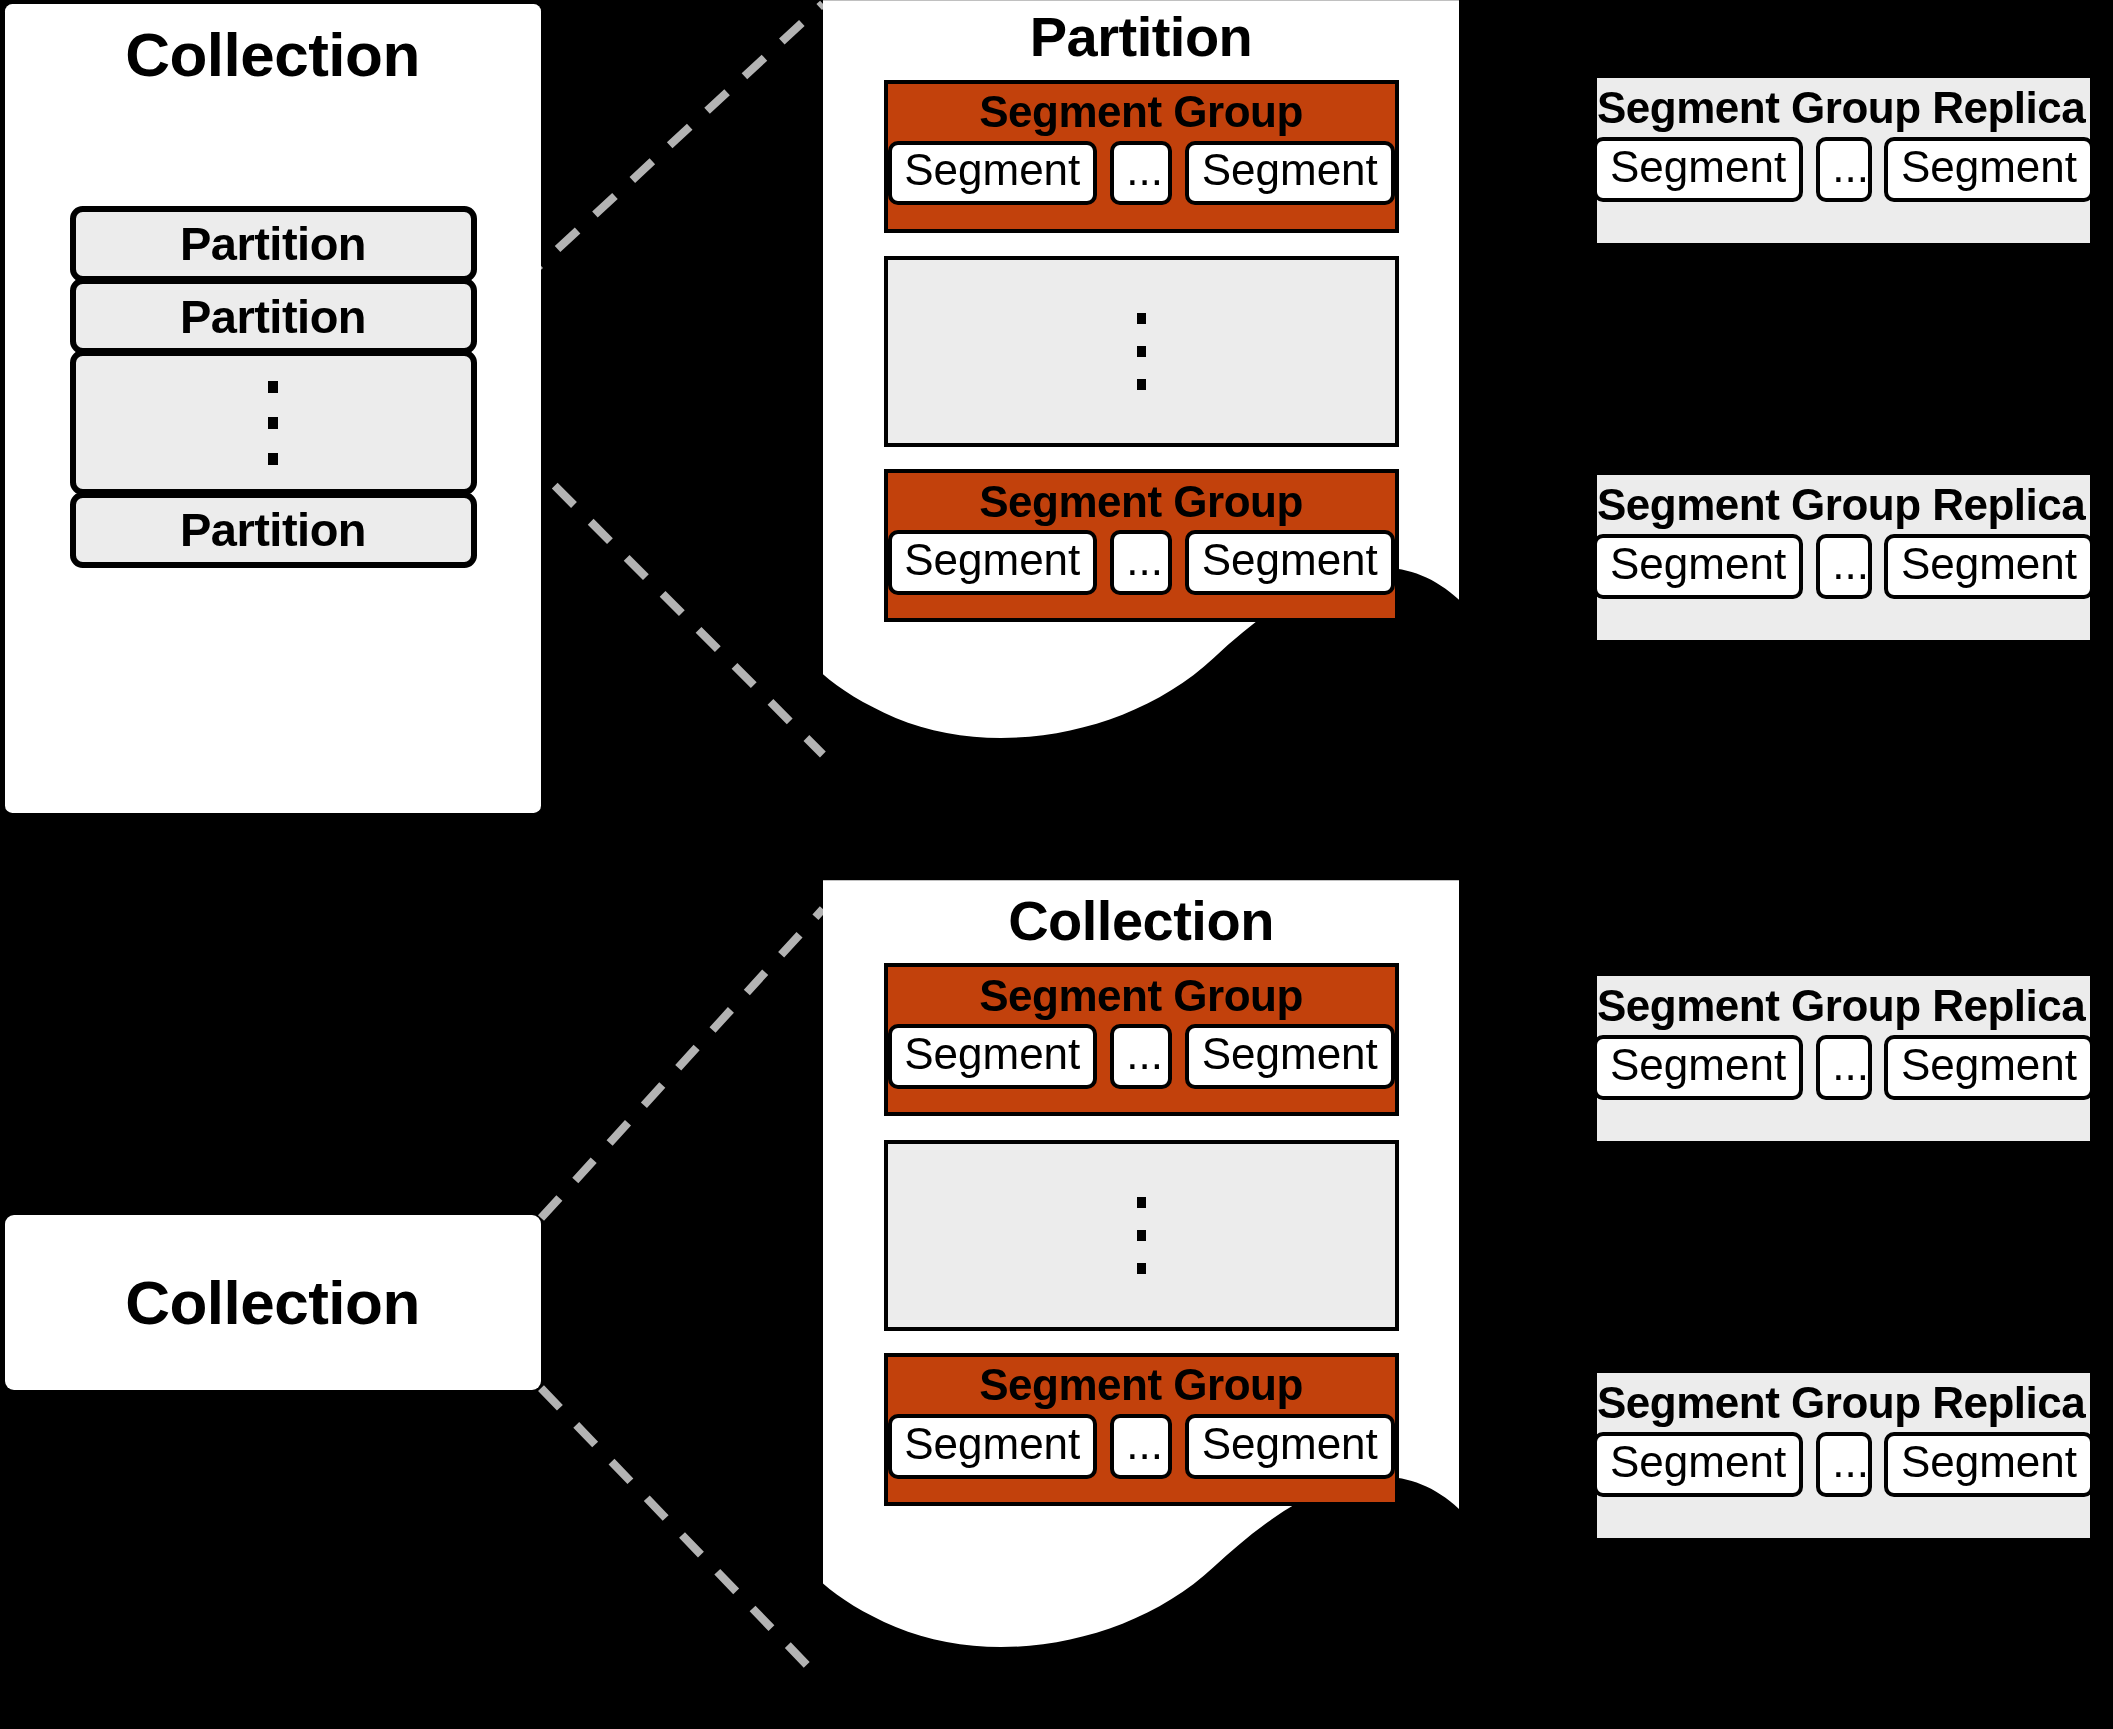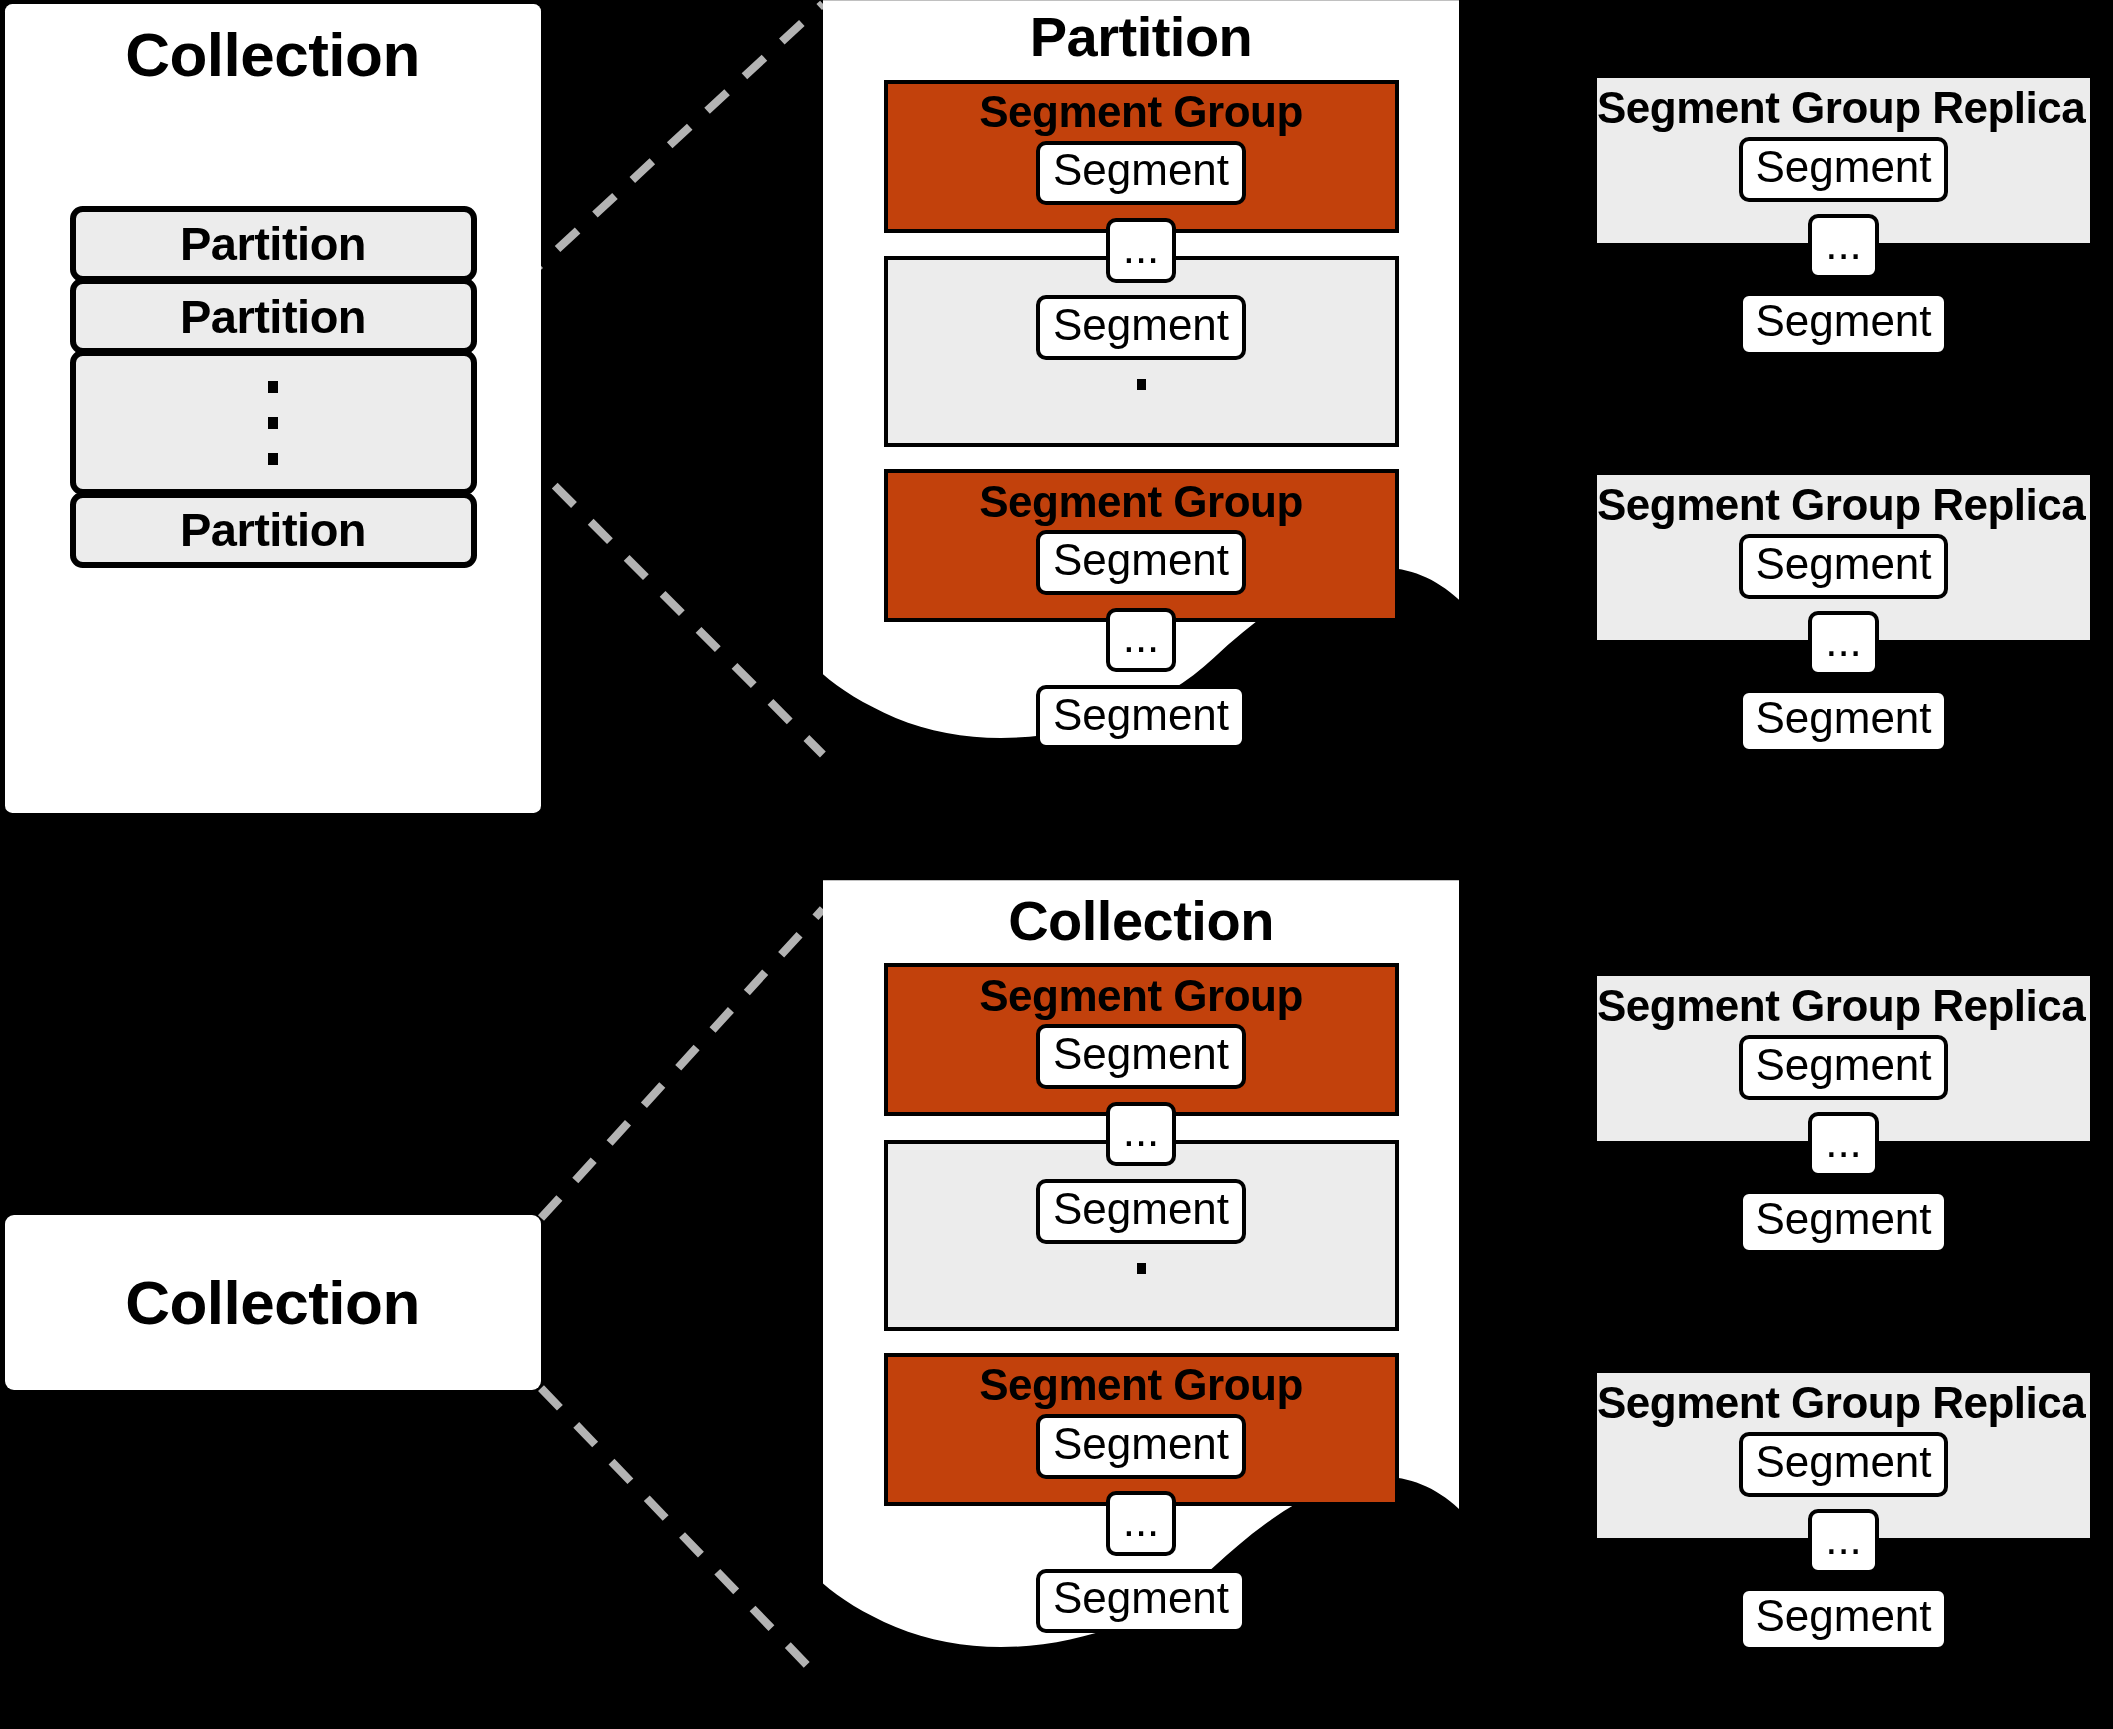--- a/index.html
+++ b/index.html
@@ -75,21 +75,20 @@
     margin:0 auto;
     position:relative;
   }
   .sg-title{
     text-align:center;font-weight:bold;font-size:44px;color:#000;
     padding-top:5.5px;letter-spacing:-0.5px;line-height:1.05;
   }
   .seg-row{
     display:flex;align-items:center;justify-content:center;gap:12.7px;
     padding:5.5px 0 9px 0;
-    flex-direction:column;
   }
   .seg{
     background:#fff;border:4.5px solid #000;border-radius:10px;
     font-size:44px;color:#000;
     padding:1.8px 12.7px 7.3px 12.7px;
     line-height:1.08;
     box-sizing:border-box;
     white-space:nowrap;
   }
   .seg.ell{padding:1.8px 12.7px 7.3px 12.7px;min-width:56px;text-align:center;}

